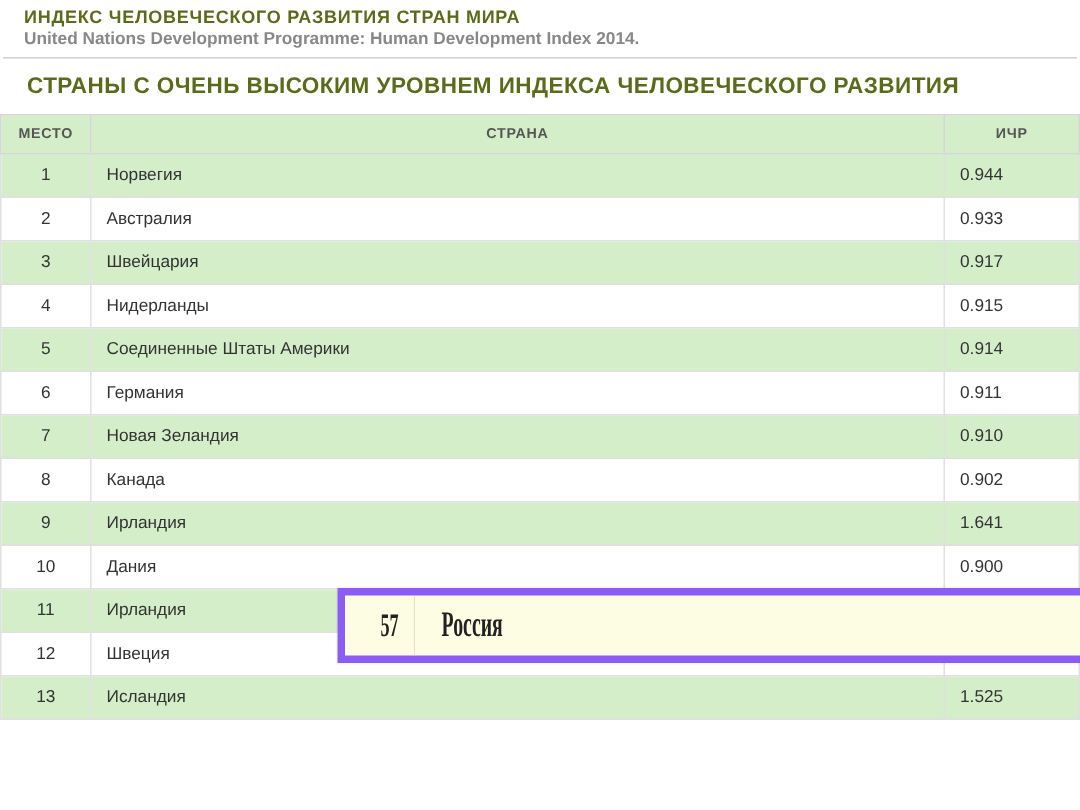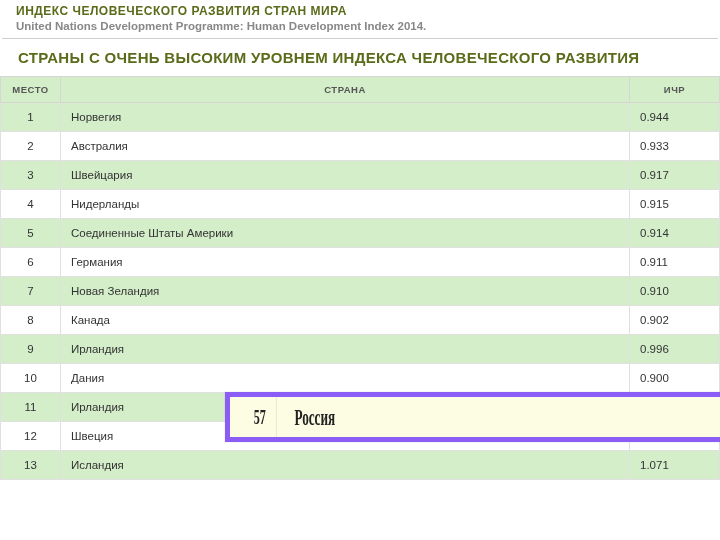--- a/index.html
+++ b/index.html
@@ -167,41 +167,41 @@
         <td class="col-index">0.910</td>
       </tr>
       <tr>
         <td class="col-rank">8</td>
         <td class="col-country">Канада</td>
         <td class="col-index">0.902</td>
       </tr>
       <tr>
         <td class="col-rank">9</td>
         <td class="col-country">Ирландия</td>
-        <td class="col-index">0.996</td>
+        <td class="col-index">1.641</td>
       </tr>
       <tr>
         <td class="col-rank">10</td>
         <td class="col-country">Дания</td>
         <td class="col-index">0.900</td>
       </tr>
       <tr>
         <td class="col-rank">11</td>
         <td class="col-country">Ирландия</td>
         <td class="col-index">0.899</td>
       </tr>
       <tr>
         <td class="col-rank">12</td>
         <td class="col-country">Швеция</td>
         <td class="col-index">0.898</td>
       </tr>
       <tr>
         <td class="col-rank">13</td>
         <td class="col-country">Исландия</td>
-        <td class="col-index">1.071</td>
+        <td class="col-index">1.525</td>
       </tr>
     </tbody>
 </table>
 
 <div class="overlay">
   <div class="orank">57</div>
   <div class="ocountry">Россия</div>
   <div class="oindex">0.778</div>
 </div>
 

